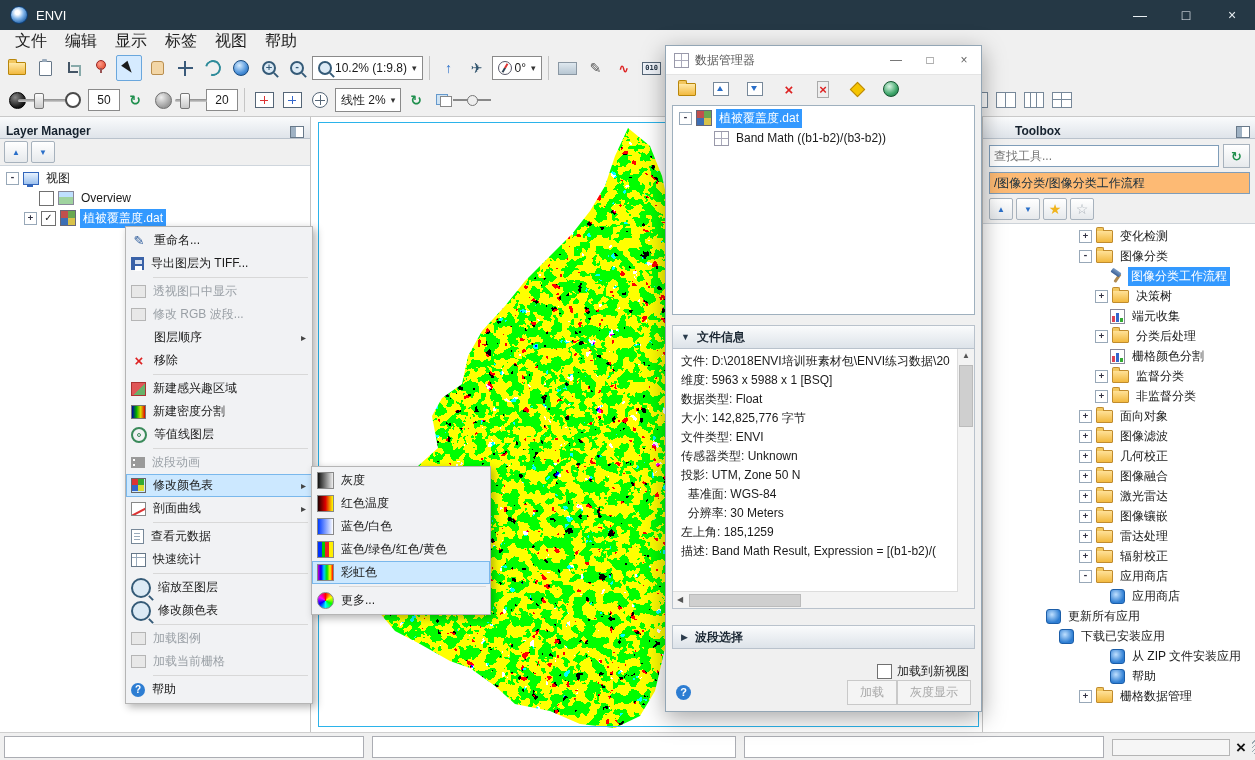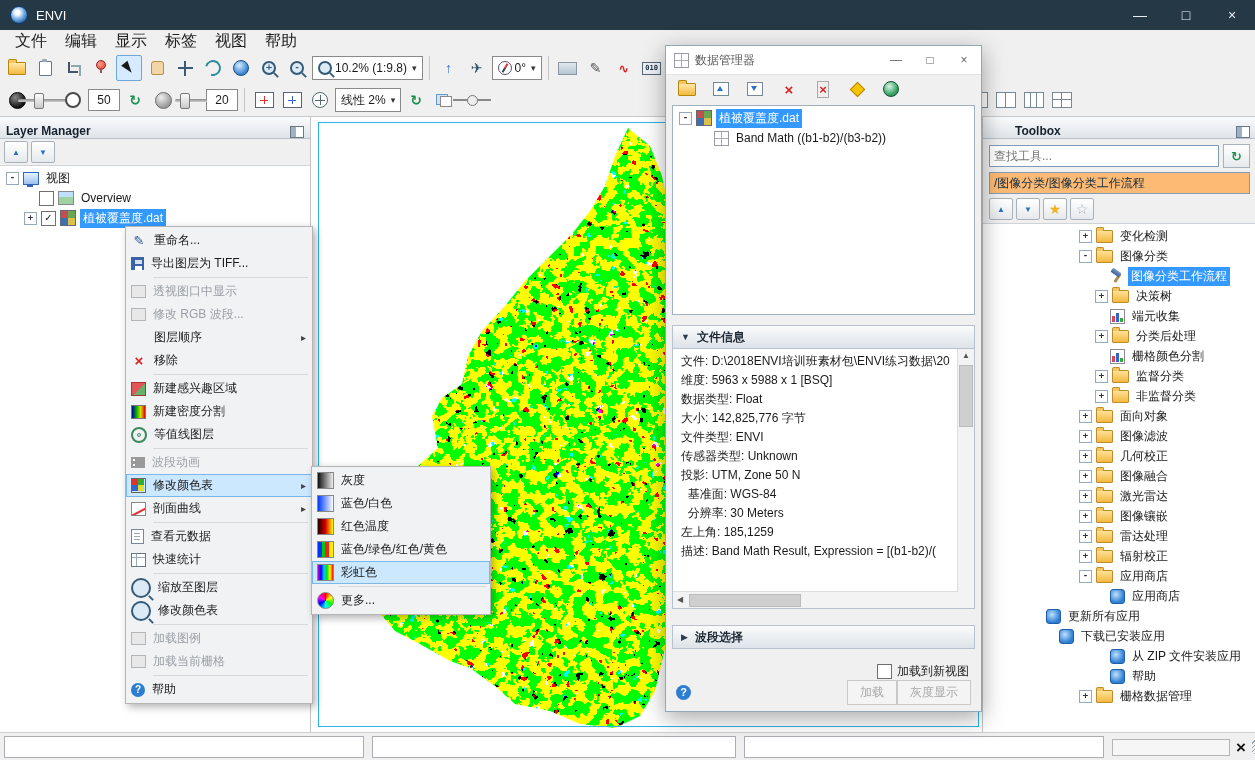--- a/index.html
+++ b/index.html
@@ -673,26 +673,26 @@
         <span class="mlabel">帮助</span>
       </div>
     </div>
 
   <div class="sub-menu">
       <div class="mrow">
         <span class="sw sw-gray"></span>
         <span class="mlabel">灰度</span>
       </div>
       <div class="mrow">
+        <span class="sw sw-redtemp"></span>
+        <span class="mlabel">红色温度</span>
+      </div>
+      <div class="mrow">
         <span class="sw sw-bluewhite"></span>
         <span class="mlabel">蓝色/白色</span>
-      </div>
-      <div class="mrow">
-        <span class="sw sw-redtemp"></span>
-        <span class="mlabel">红色温度</span>
       </div>
       <div class="mrow">
         <span class="sw sw-bgry"></span>
         <span class="mlabel">蓝色/绿色/红色/黄色</span>
       </div>
       <div class="mrow hl">
         <span class="sw sw-rainbow"></span>
         <span class="mlabel">彩虹色</span>
       </div>
       <div class="msep"></div>

